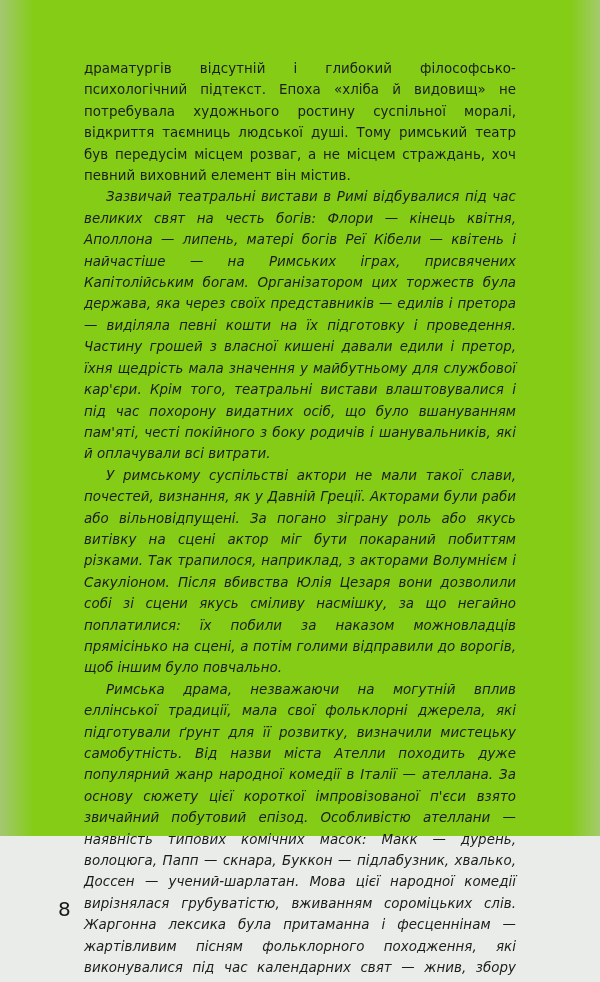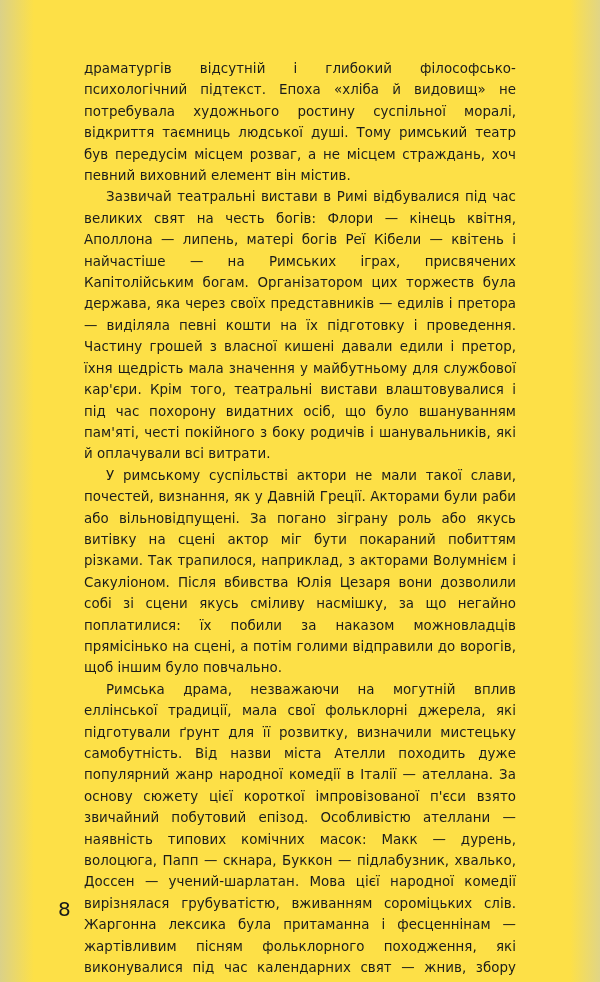--- a/index.html
+++ b/index.html
@@ -9,22 +9,22 @@
   body {
     width: 600px;
     height: 982px;
     background: #e9ece9;
     font-family: "DejaVu Sans", sans-serif;
     overflow: hidden;
   }
   #page {
     position: relative;
     width: 600px;
-    height: 982px;
-    background: #fde047;
+    height: 836px;
+    background: #84cc16;
   }
   
   #page::before {
     content: "";
     position: absolute;
     inset: 0;
     background: linear-gradient(90deg, rgba(190,196,190,0.55) 0px, rgba(233,236,233,0) 34px),
                 linear-gradient(270deg, rgba(196,202,196,0.5) 0px, rgba(233,236,233,0) 30px);
     pointer-events: none;
   }
@@ -40,20 +40,21 @@
     line-height: 21.4px;
     color: #1b1c1b;
     text-align: justify;
     text-justify: inter-word;
     -webkit-hyphens: none;
     hyphens: none;
     letter-spacing: 0.05px;
   }
   p.para.indent {
     text-indent: 22px;
+    font-style: italic;
   }
   .page-number {
     position: absolute;
     left: 58px;
     top: 897px;
     font-size: 20px;
     color: #18191a;
     font-family: "DejaVu Sans", sans-serif;
   }
 </style>

